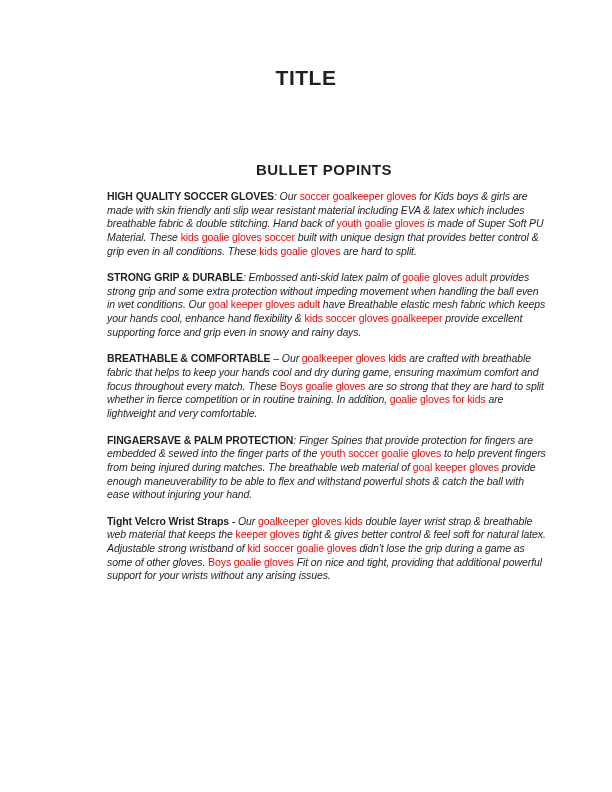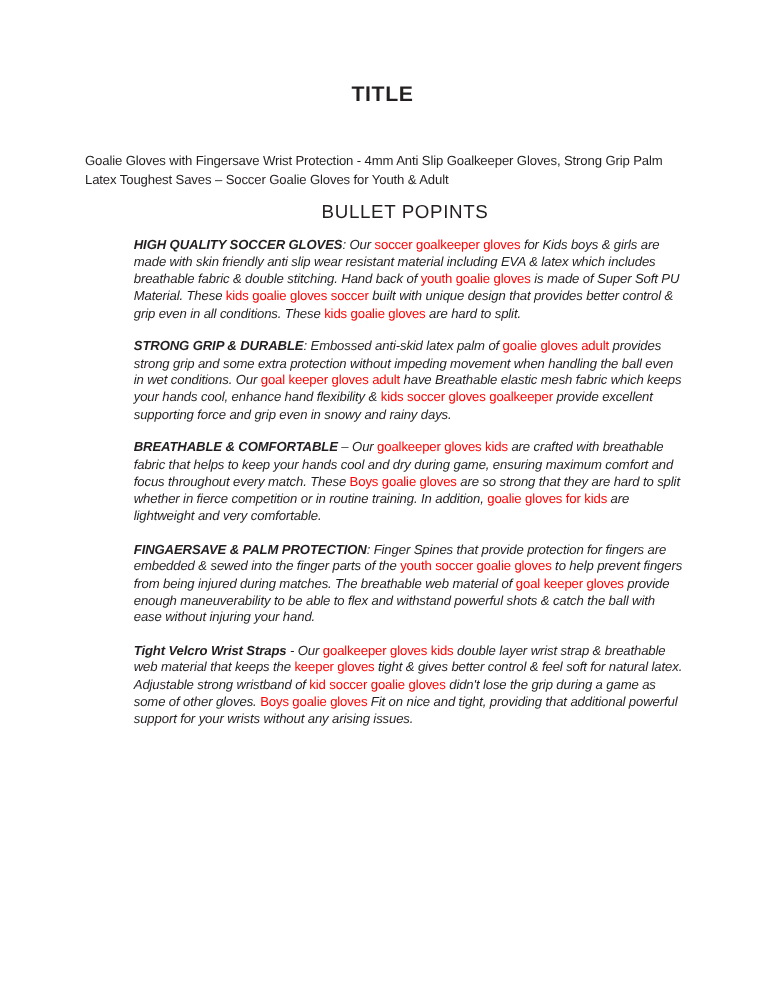--- a/index.html
+++ b/index.html
@@ -17,21 +17,21 @@
     color: #231f20;
     overflow: hidden;
   }
   .title-heading {
     position: absolute;
     top: 66px;
     left: 0;
     right: 0;
     margin: 0;
     text-align: center;
-    font-size: 17px;
+    font-size: 21px;
     font-weight: 700;
     letter-spacing: 0.5px;
   }
   .product-title {
     position: absolute;
     top: 122px;
     left: 68px;
     width: 480px;
     margin: 0;
     font-size: 10.5px;
@@ -39,55 +39,53 @@
     letter-spacing: -0.1px;
   }
   .bullets-heading {
     position: absolute;
     top: 161px;
     left: 0;
     right: 0;
     margin: 0;
     text-align: center;
     font-size: 15px;
-    font-weight: 400;
+    font-weight: 700;
     letter-spacing: 0.5px;
     padding-left: 36px;
   }
   .bullet-list {
     position: absolute;
     top: 190px;
     left: 107px;
     width: 440px;
     font-size: 10.5px;
     line-height: 1.3;
     letter-spacing: -0.1px;
   }
   .bullet {
     margin: 0 0 13px 0;
   }
   .seg-bold {
     font-weight: 700;
-    font-style: italic;
   }
   .seg-red {
     font-weight: 400;
   }
   .seg-normal {
     font-weight: 400;
     font-style: italic;
   }
 </style>
 </head>
 <body>
 
 <div class="page" style="color: rgb(35, 31, 32); background: rgb(255, 255, 255);">
   <h1 class="title-heading">TITLE</h1>
 
-  <p class="product-title">Goalie Gloves with Fingersave Wrist Protection - 4mm Anti Slip Goalkeeper Gloves, Strong Grip Palm Latex Toughest Saves – Soccer Goalie Gloves for Youth &amp; Adult</p>
 
   <h2 class="bullets-heading">BULLET POPINTS</h2>
 
   <div class="bullet-list" id="bullet-list">
       <p class="bullet"><span class="seg-bold">HIGH QUALITY SOCCER GLOVES</span><span class="seg-normal">: Our </span><span class="seg-red" style="color: rgb(255, 0, 0);">soccer goalkeeper gloves</span><span class="seg-normal"> for Kids boys &amp; girls are made with skin friendly anti slip wear resistant material including EVA &amp; latex which includes breathable fabric &amp; double stitching. Hand back of </span><span class="seg-red" style="color: rgb(255, 0, 0);">youth goalie gloves</span><span class="seg-normal"> is made of Super Soft PU Material. These </span><span class="seg-red" style="color: rgb(255, 0, 0);">kids goalie gloves soccer</span><span class="seg-normal"> built with unique design that provides better control &amp; grip even in all conditions. These </span><span class="seg-red" style="color: rgb(255, 0, 0);">kids goalie gloves</span><span class="seg-normal"> are hard to split.</span></p>
       <p class="bullet"><span class="seg-bold">STRONG GRIP &amp; DURABLE</span><span class="seg-normal">: Embossed anti-skid latex palm of </span><span class="seg-red" style="color: rgb(255, 0, 0);">goalie gloves adult</span><span class="seg-normal"> provides strong grip and some extra protection without impeding movement when handling the ball even in wet conditions. Our </span><span class="seg-red" style="color: rgb(255, 0, 0);">goal keeper gloves adult</span><span class="seg-normal"> have Breathable elastic mesh fabric which keeps your hands cool, enhance hand flexibility &amp; </span><span class="seg-red" style="color: rgb(255, 0, 0);">kids soccer gloves goalkeeper</span><span class="seg-normal"> provide excellent supporting force and grip even in snowy and rainy days.</span></p>
       <p class="bullet"><span class="seg-bold">BREATHABLE &amp; COMFORTABLE</span><span class="seg-normal"> – Our </span><span class="seg-red" style="color: rgb(255, 0, 0);">goalkeeper gloves kids</span><span class="seg-normal"> are crafted with breathable fabric that helps to keep your hands cool and dry during game, ensuring maximum comfort and focus throughout every match. These </span><span class="seg-red" style="color: rgb(255, 0, 0);">Boys goalie gloves</span><span class="seg-normal"> are so strong that they are hard to split whether in fierce competition or in routine training. In addition, </span><span class="seg-red" style="color: rgb(255, 0, 0);">goalie gloves for kids</span><span class="seg-normal"> are lightweight and very comfortable.</span></p>
       <p class="bullet"><span class="seg-bold">FINGAERSAVE &amp; PALM PROTECTION</span><span class="seg-normal">: Finger Spines that provide protection for fingers are embedded &amp; sewed into the finger parts of the </span><span class="seg-red" style="color: rgb(255, 0, 0);">youth soccer goalie gloves</span><span class="seg-normal"> to help prevent fingers from being injured during matches.  The breathable web material of </span><span class="seg-red" style="color: rgb(255, 0, 0);">goal keeper gloves</span><span class="seg-normal"> provide enough maneuverability to be able to flex and withstand powerful shots &amp; catch the ball with ease without injuring your hand.</span></p>
       <p class="bullet"><span class="seg-bold">Tight Velcro Wrist Straps</span><span class="seg-normal"> - Our </span><span class="seg-red" style="color: rgb(255, 0, 0);">goalkeeper gloves kids</span><span class="seg-normal"> double layer wrist strap &amp; breathable web material that keeps the </span><span class="seg-red" style="color: rgb(255, 0, 0);">keeper gloves</span><span class="seg-normal"> tight &amp; gives better control &amp; feel soft for natural latex. Adjustable strong wristband of </span><span class="seg-red" style="color: rgb(255, 0, 0);">kid soccer goalie gloves</span><span class="seg-normal"> didn't lose the grip during a game as some of other gloves. </span><span class="seg-red" style="color: rgb(255, 0, 0);">Boys goalie gloves</span><span class="seg-normal"> Fit on nice and tight, providing that additional powerful support for your wrists without any arising issues.</span></p>
     </div>

